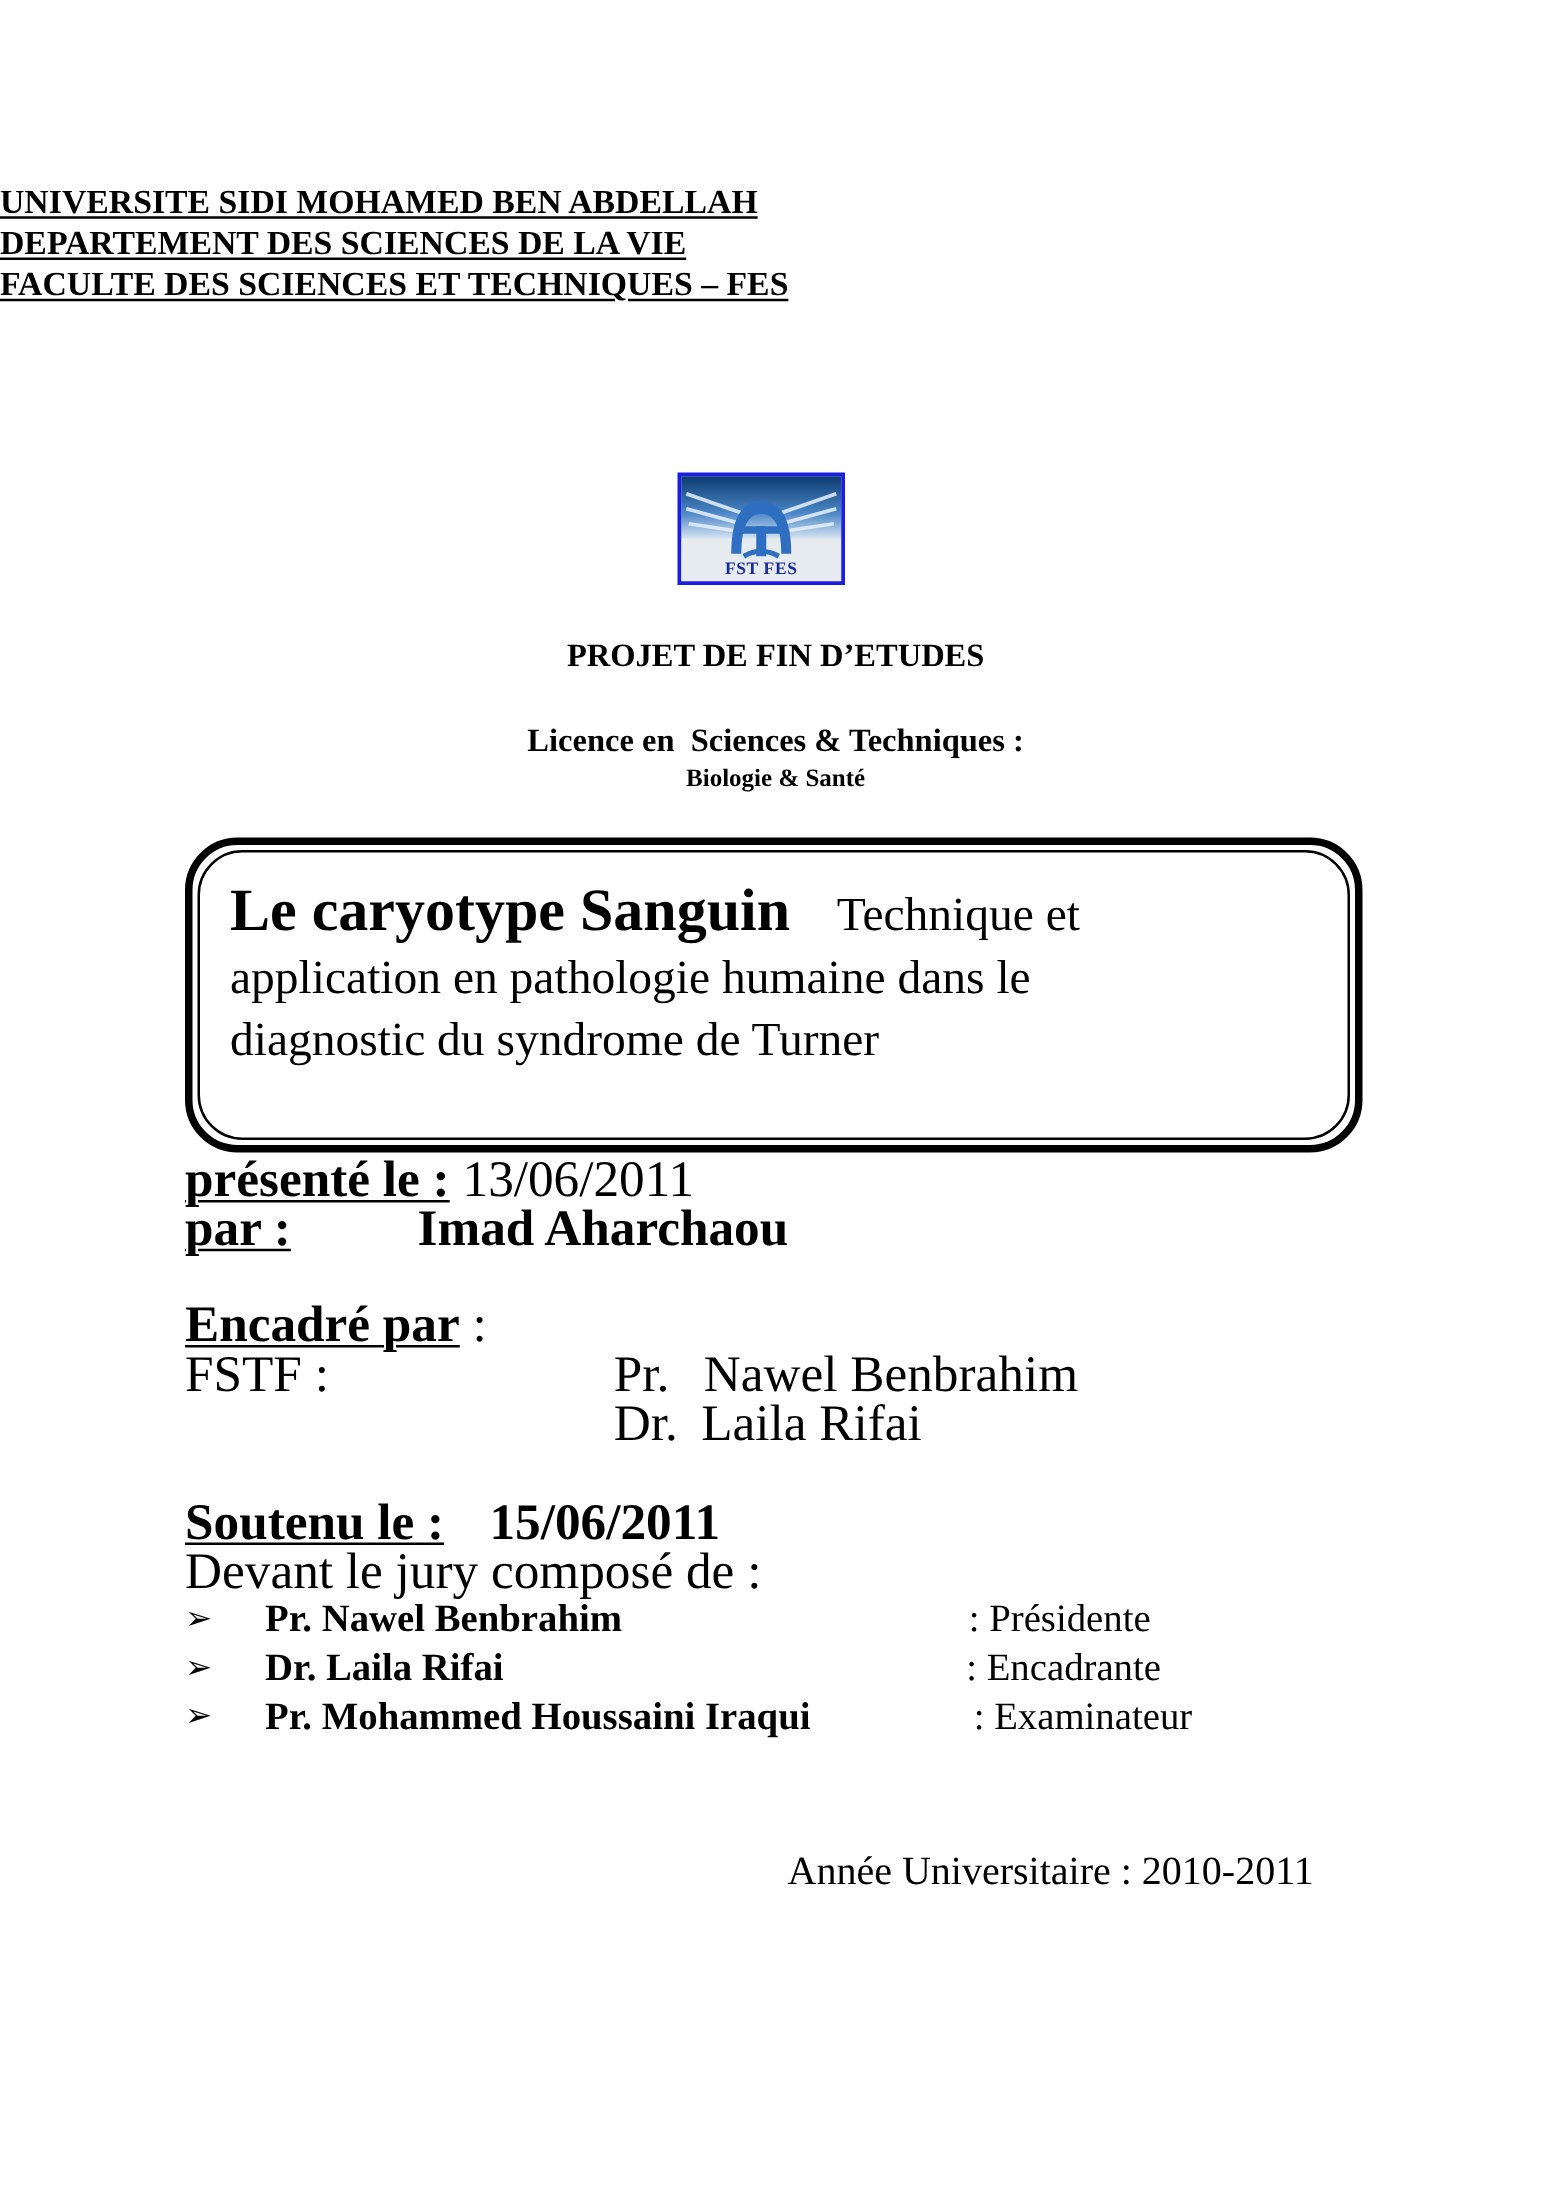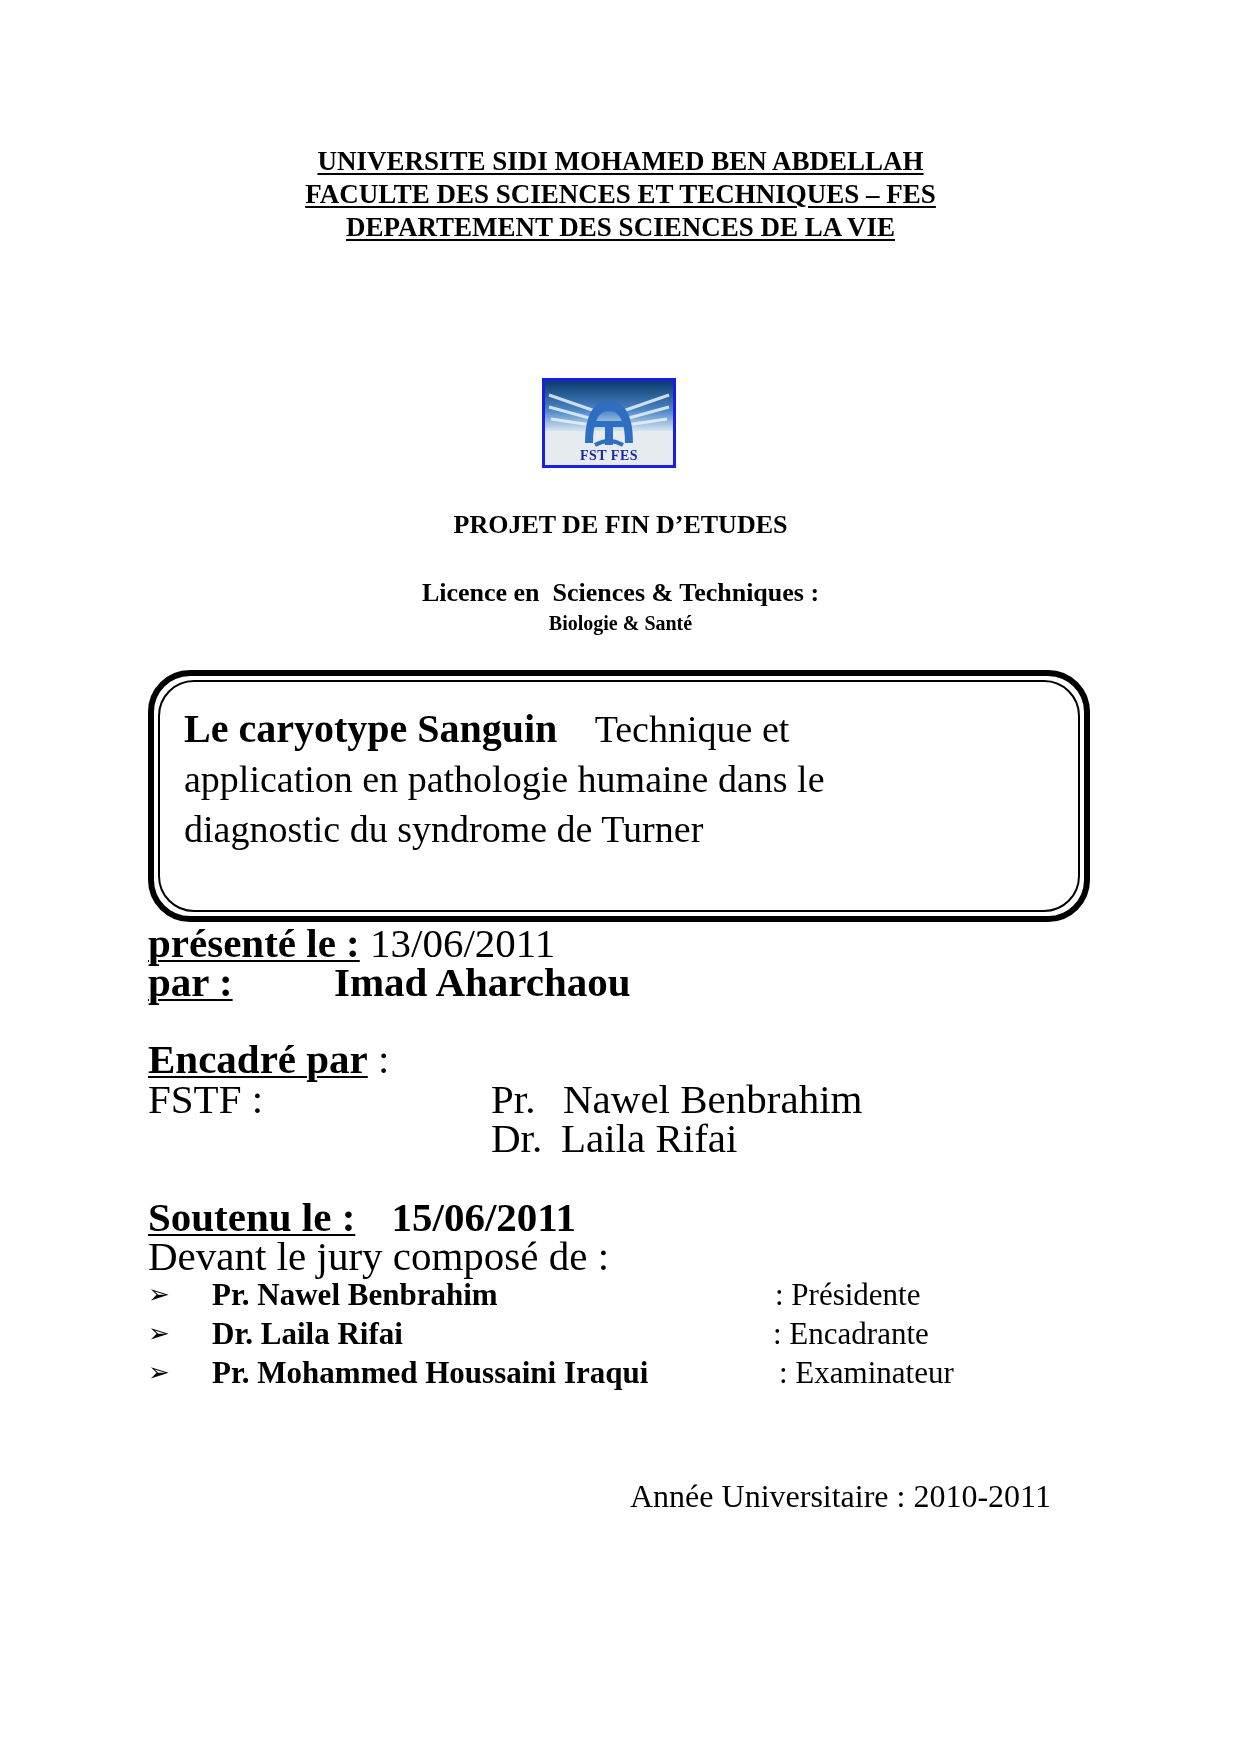--- a/index.html
+++ b/index.html
@@ -2,21 +2,21 @@
 <html><head>
 <meta charset="utf-8">
 <style>
   html, body { margin: 0; padding: 0; background: #ffffff; }
   body {
     width: 1241px; height: 1754px; position: relative; overflow: hidden;
     font-family: "Liberation Serif", "DejaVu Serif", serif; color: #000;
   }
   .abs { position: absolute; }
   .header {
-    left: 0; width: 1241px; top: 145px; text-align: center;
+    left: 0; width: 1241px; top: 145px; 
     font-weight: bold; font-size: 27px; line-height: 33px;
   }
   .header div span { text-decoration: underline; text-underline-offset: 3px; text-decoration-thickness: 2px; }
   .logo {
     left: 542px; top: 378px; width: 134px; height: 90px;
     border: 3px solid #1a1ee0; box-sizing: border-box; overflow: hidden;
     background: linear-gradient(180deg, #0b3b6e 0%, #4b86c7 35%, #d9e6f2 60%, #eef1f4 100%);
   }
   .logo svg { display: block; }
   .logo-text {
@@ -31,37 +31,37 @@
     border: 6px solid #000; border-radius: 42px;
   }
   .titlebox-inner {
     position: absolute; left: 4px; top: 4px; right: 4px; bottom: 4px;
     border: 2px solid #000; border-radius: 36px;
   }
   .title-text {
     position: absolute; left: 30px; top: 28px; width: 780px;
     font-size: 38px; line-height: 50px;
   }
-  .title-text .b { font-weight: bold; font-size: 40px; }
+  .title-text .b { font-weight: bold; font-size: 48px; }
   .line { left: 148px; font-size: 41px; line-height: 38px; white-space: nowrap; }
   .u { text-decoration: underline; font-weight: bold; text-underline-offset: 3px; text-decoration-thickness: 2px; }
   .bold { font-weight: bold; }
   .jury-item { left: 148px; font-size: 31px; line-height: 38px; white-space: nowrap; width: 900px; }
   .bullet { position: absolute; left: 0; top: 0; font-size: 26px; }
   .jname { position: absolute; left: 64px; font-weight: bold; }
   .jrole { position: absolute; }
   .year { left: 630px; top: 1478px; font-size: 32px; white-space: nowrap; }
 </style>
 </head>
 <body>
 
 <div class="abs header">
   <div><span>UNIVERSITE SIDI MOHAMED BEN ABDELLAH</span></div>
+  <div><span>DEPARTEMENT DES SCIENCES DE LA VIE</span></div>
   <div><span>FACULTE DES SCIENCES ET TECHNIQUES – FES</span></div>
-  <div><span>DEPARTEMENT DES SCIENCES DE LA VIE</span></div>
 </div>
 
 <div class="abs logo">
   <svg width="128" height="84" viewBox="0 0 128 84">
     <g stroke="#e8f2fb" stroke-width="3" fill="none" opacity="0.85">
       <path d="M4 14 L50 30"></path>
         <path d="M4 26 L48 38"></path>
         <path d="M6 38 L46 44"></path>
       <path d="M124 14 L78 30"></path>
         <path d="M124 26 L80 38"></path>

